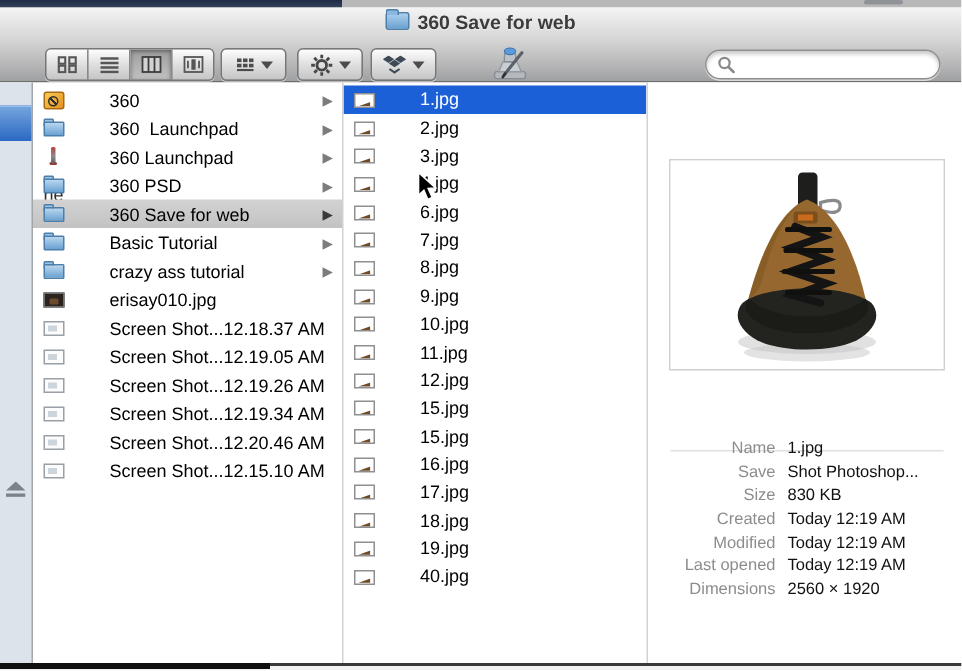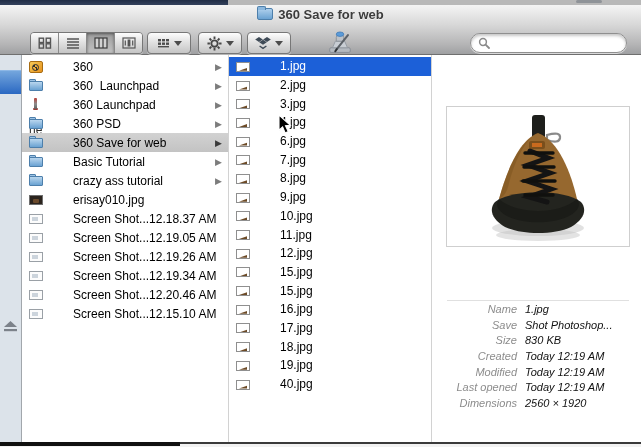--- a/index.html
+++ b/index.html
@@ -66,21 +66,21 @@
   .ic-image{background:#2b241e;border:1px solid #6f6f6f;width:13px;height:10px;box-sizing:border-box;margin-top:1px;}
   .ic-image::after{content:"";position:absolute;left:3px;top:3px;width:6px;height:4px;background:#6b4a2c;border-radius:1px;}
   .ic-screenshot{background:#fcfcfc;border:1px solid #9aa0a6;width:13px;height:10px;box-sizing:border-box;margin-top:1px;}
   .ic-screenshot::after{content:"";position:absolute;left:2px;top:2px;width:6px;height:4px;background:#ccd4dc;}
   .ic-jpg{background:#fff;border:1px solid #8f8f8f;width:13px;height:10px;box-sizing:border-box;margin-top:1px;}
   .ic-jpg::after{content:"";position:absolute;left:2px;top:4px;width:8px;height:4px;background:#6d4b27;clip-path:polygon(0 100%,100% 30%,100% 100%,0 100%);}
 
   
   .preview-box{position:absolute;left:14px;top:51px;width:184px;height:141px;border:1px solid #cfcfcf;background:#fff;box-sizing:border-box;}
   .meta-divider{position:absolute;left:15px;top:245px;width:182px;height:1px;background:#e0e0e0;}
-  .meta{position:absolute;left:0;top:246px;width:210px;font-style:italic;}
+  .meta{position:absolute;left:0;top:236px;width:210px;}
   .meta-row{display:flex;height:15.7px;align-items:center;font-size:11px;}
   .meta-row .mlabel{width:85px;text-align:right;color:#8c8c8c;flex:0 0 85px;}
   .meta-row .mvalue{margin-left:8px;color:#111;white-space:pre;}
 
   
   .cursor{position:absolute;left:278px;top:59px;z-index:50;}
 
   
   .bottom-edge{position:absolute;left:0;top:442px;width:641px;height:5px;background:#f2f2f2;}
   .bottom-edge .line{position:absolute;left:0;top:0;width:641px;height:2px;background:#3a3a3a;}

